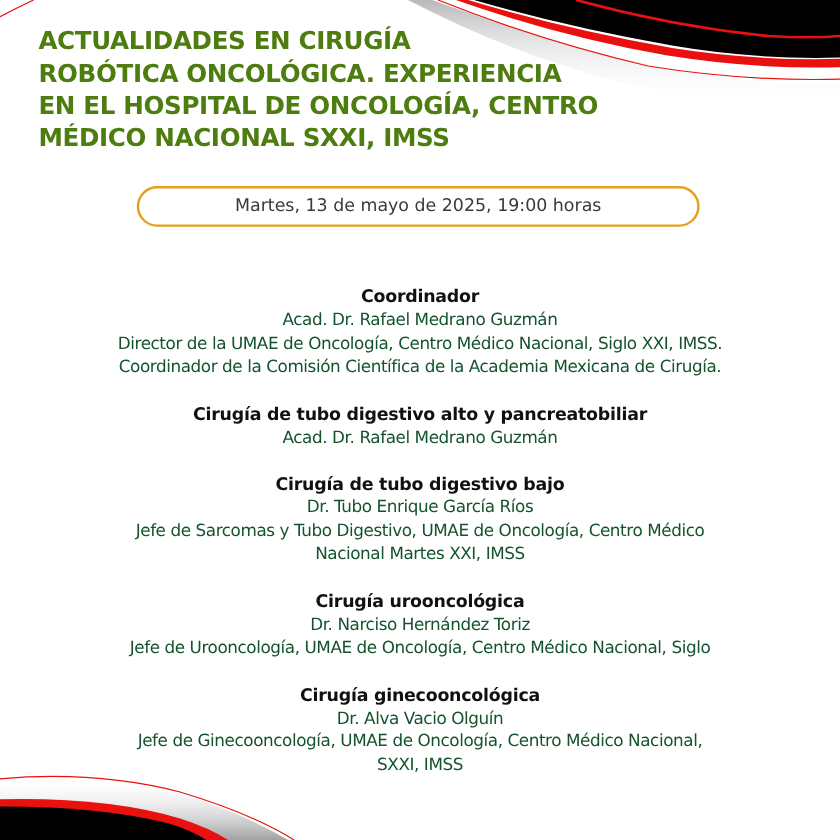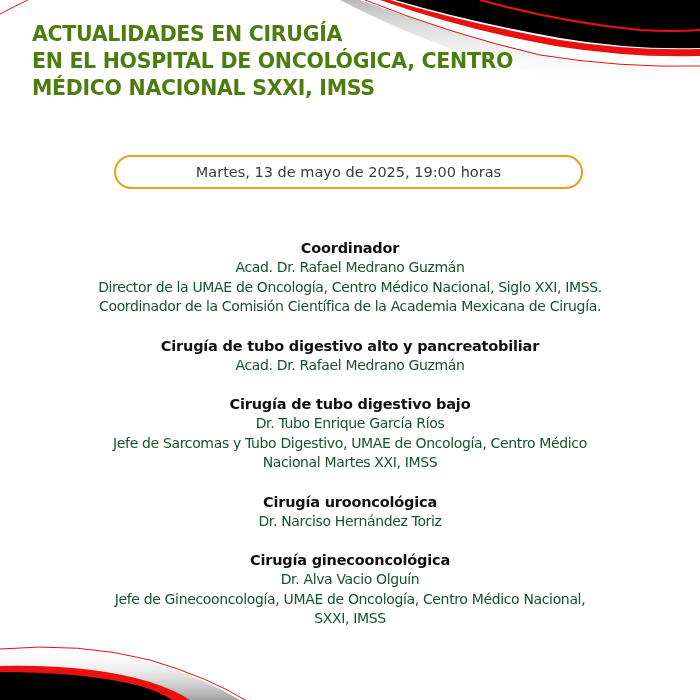--- a/index.html
+++ b/index.html
@@ -75,21 +75,22 @@
 
   <path d="M0,29 Q80,22 150,40 Q210,58 245,80" stroke="#e8110f" stroke-width="1" fill="none"></path>
 
   <path d="M0,46 Q90,44 150,62 Q175,70 190,80 L0,80 Z" fill="#e8110f"></path>
 
   <path d="M0,52 Q85,52 140,66 Q160,72 172,80 L0,80 Z" fill="#000000"></path>
 </svg>
 
 <h1 class="title">
   <span>ACTUALIDADES EN CIRUGÍA</span>
-  <span>EN EL HOSPITAL DE ONCOLÓGICA, CENTRO</span>
+  <span>ROBÓTICA ONCOLÓGICA. EXPERIENCIA</span>
+  <span>EN EL HOSPITAL DE ONCOLOGÍA, CENTRO</span>
   <span>MÉDICO NACIONAL SXXI, IMSS</span>
 </h1>
 
 <div class="date-box">
   <span>Martes, 13 de mayo de 2025, 19:00 horas</span>
 </div>
 
 <div class="content">
   <div class="section">
     <div class="section-title">Coordinador</div>
@@ -103,20 +104,21 @@
   </div>
   <div class="section">
     <div class="section-title">Cirugía de tubo digestivo bajo</div>
     <div class="line">Dr. Tubo Enrique García Ríos</div>
     <div class="line">Jefe de Sarcomas y Tubo Digestivo, UMAE de Oncología, Centro Médico</div>
     <div class="line">Nacional Martes XXI, IMSS</div>
   </div>
   <div class="section">
     <div class="section-title">Cirugía urooncológica</div>
     <div class="line">Dr. Narciso Hernández Toriz</div>
+    <div class="line">Jefe de Urooncología, UMAE de Oncología, Centro Médico Nacional, Siglo</div>
   </div>
   <div class="section">
     <div class="section-title">Cirugía ginecooncológica</div>
     <div class="line">Dr. Alva Vacio Olguín</div>
     <div class="line">Jefe de Ginecooncología, UMAE de Oncología, Centro Médico Nacional,</div>
     <div class="line">SXXI, IMSS</div>
   </div>
 </div>
 
 </body></html>

